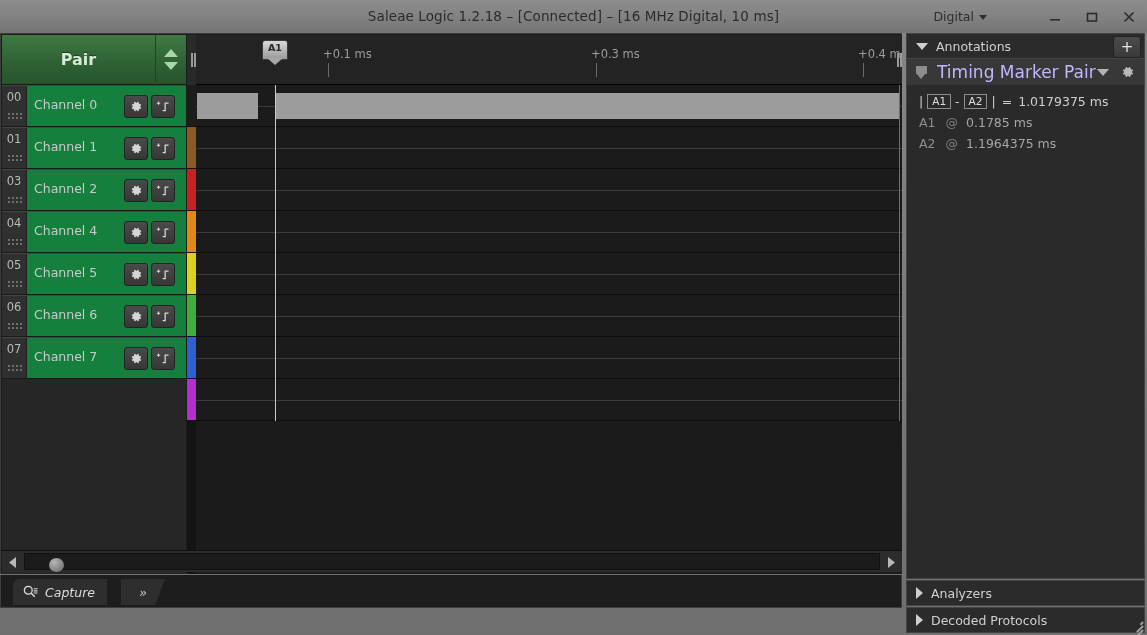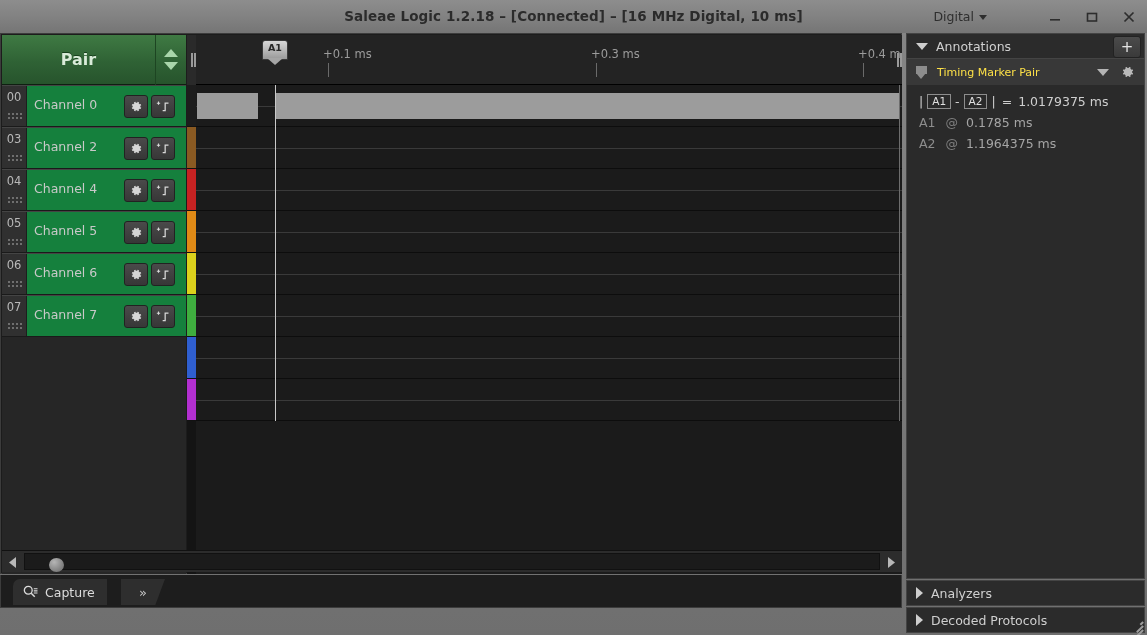--- a/index.html
+++ b/index.html
@@ -15,21 +15,21 @@
   }
 
   
   .titlebar {
     position: absolute; left:0; top:0; width:1147px; height:33px;
     background: linear-gradient(180deg,#8d8d8d 0%, #828282 50%, #757575 100%);
   }
   .title-text {
     position:absolute; left:0; top:0; width:1147px; height:33px;
     line-height:33px; text-align:center;
-    font-size:13.5px; font-weight:bold; color:#2b2b2b;
+    font-size:13.5px; font-weight:normal; color:#2b2b2b;
     letter-spacing:0.1px;
   }
   .options-btn {
     position:absolute; right:152px; top:6px; height:22px;
     padding:0 8px; line-height:22px;
     font-size:12.5px; color:#2e2e2e;
     cursor:default; white-space:nowrap;
   }
   .options-btn .caret {
     display:inline-block; margin-left:5px;
@@ -233,20 +233,21 @@
   }
   .hs-left { left:4px; }
   .hs-right { right:4px; }
 
   
   .tabstrip {
     position:absolute; left:0; top:542px; width:902px; height:33px;
     background:#1d1d1d;
     border:1px solid #3c3c3c; border-top:none;
     box-sizing:border-box;
+    font-style:italic;
   }
   .tab-capture {
     position:absolute; left:12px; top:4px; height:26px;
     padding:0 12px 0 10px;
     background:#2e2e2e;
     border-radius:7px 0 0 0;
     display:flex; align-items:center; gap:7px;
     cursor:default;
   }
   .tab-capture .tlabel { font-size:12.5px; color:#dcdcdc; }
@@ -306,21 +307,21 @@
     width:11px; height:13px; position:relative;
   }
   .pin-small i {
     position:absolute; left:0; top:0; width:11px; height:8px; background:#8d8d8d;
   }
   .pin-small b {
     position:absolute; left:0; top:7px; width:0;height:0;
     border-left:5.5px solid transparent; border-right:5.5px solid transparent;
     border-top:6px solid #8d8d8d;
   }
-  .annot-item .aname { font-size:11px; color:#fde047; flex:1; }
+  .annot-item .aname { font-size:17px; color:#c4b5fd; flex:1; }
   .annot-item .acaret {
     width:0;height:0;border-left:6px solid transparent;border-right:6px solid transparent;
     border-top:7px solid #b4b4b4; margin-right:12px;
   }
   .annot-item .agear { margin-right:9px; display:flex; }
 
   .meas {
     padding:8px 0 0 12px;
   }
   .meas-row {
@@ -408,20 +409,37 @@
             </svg>
           </div>
           <div class="chan-btn btn-trig">
             <svg width="15" height="13" viewBox="0 0 18 14">
               <path d="M1 3 h4 M3 1 v4" stroke="#d8d8d8" stroke-width="1.3" fill="none"></path>
               <path d="M8 12 h3 V3 h4" stroke="#d8d8d8" stroke-width="1.5" fill="none"></path>
             </svg>
           </div>
         </div>
         <div class="chan-row">
+          <div class="chan-idx">01</div>
+          <div class="chan-dots"></div>
+          <div class="chan-name">Channel 1</div>
+          <div class="chan-btn btn-gear">
+            <svg width="13" height="13" viewBox="0 0 20 20">
+                <path fill="#d5d5d5" d="M10 6.3a3.7 3.7 0 100 7.4 3.7 3.7 0 000-7.4zm0 5.5a1.8 1.8 0 110-3.6 1.8 1.8 0 010 3.6z"></path>
+                <path fill="#d5d5d5" d="M17.3 11.6l-1.5-.5a5.9 5.9 0 000-2.2l1.5-.5-.9-2.3-1.5.6a6 6 0 00-1.6-1.6l.6-1.5L11.6 2.7l-.5 1.5a5.9 5.9 0 00-2.2 0l-.5-1.5-2.3.9.6 1.5a6 6 0 00-1.6 1.6l-1.5-.6-.9 2.3 1.5.5a5.9 5.9 0 000 2.2l-1.5.5.9 2.3 1.5-.6a6 6 0 001.6 1.6l-.6 1.5 2.3.9.5-1.5a5.9 5.9 0 002.2 0l.5 1.5 2.3-.9-.6-1.5a6 6 0 001.6-1.6l1.5.6z"></path>
+              </svg>
+          </div>
+          <div class="chan-btn btn-trig">
+            <svg width="15" height="13" viewBox="0 0 18 14">
+                <path d="M1 3 h4 M3 1 v4" stroke="#d8d8d8" stroke-width="1.3" fill="none"></path>
+                <path d="M8 12 h3 V3 h4" stroke="#d8d8d8" stroke-width="1.5" fill="none"></path>
+              </svg>
+          </div>
+        </div>
+        <div class="chan-row">
           <div class="chan-idx">03</div>
           <div class="chan-dots"></div>
           <div class="chan-name">Channel 2</div>
           <div class="chan-btn btn-gear">
             <svg width="13" height="13" viewBox="0 0 20 20">
                 <path fill="#d5d5d5" d="M10 6.3a3.7 3.7 0 100 7.4 3.7 3.7 0 000-7.4zm0 5.5a1.8 1.8 0 110-3.6 1.8 1.8 0 010 3.6z"></path>
                 <path fill="#d5d5d5" d="M17.3 11.6l-1.5-.5a5.9 5.9 0 000-2.2l1.5-.5-.9-2.3-1.5.6a6 6 0 00-1.6-1.6l.6-1.5L11.6 2.7l-.5 1.5a5.9 5.9 0 00-2.2 0l-.5-1.5-2.3.9.6 1.5a6 6 0 00-1.6 1.6l-1.5-.6-.9 2.3 1.5.5a5.9 5.9 0 000 2.2l-1.5.5.9 2.3 1.5-.6a6 6 0 001.6 1.6l-.6 1.5 2.3.9.5-1.5a5.9 5.9 0 002.2 0l.5 1.5 2.3-.9-.6-1.5a6 6 0 001.6-1.6l1.5.6z"></path>
               </svg>
           </div>
           <div class="chan-btn btn-trig">

